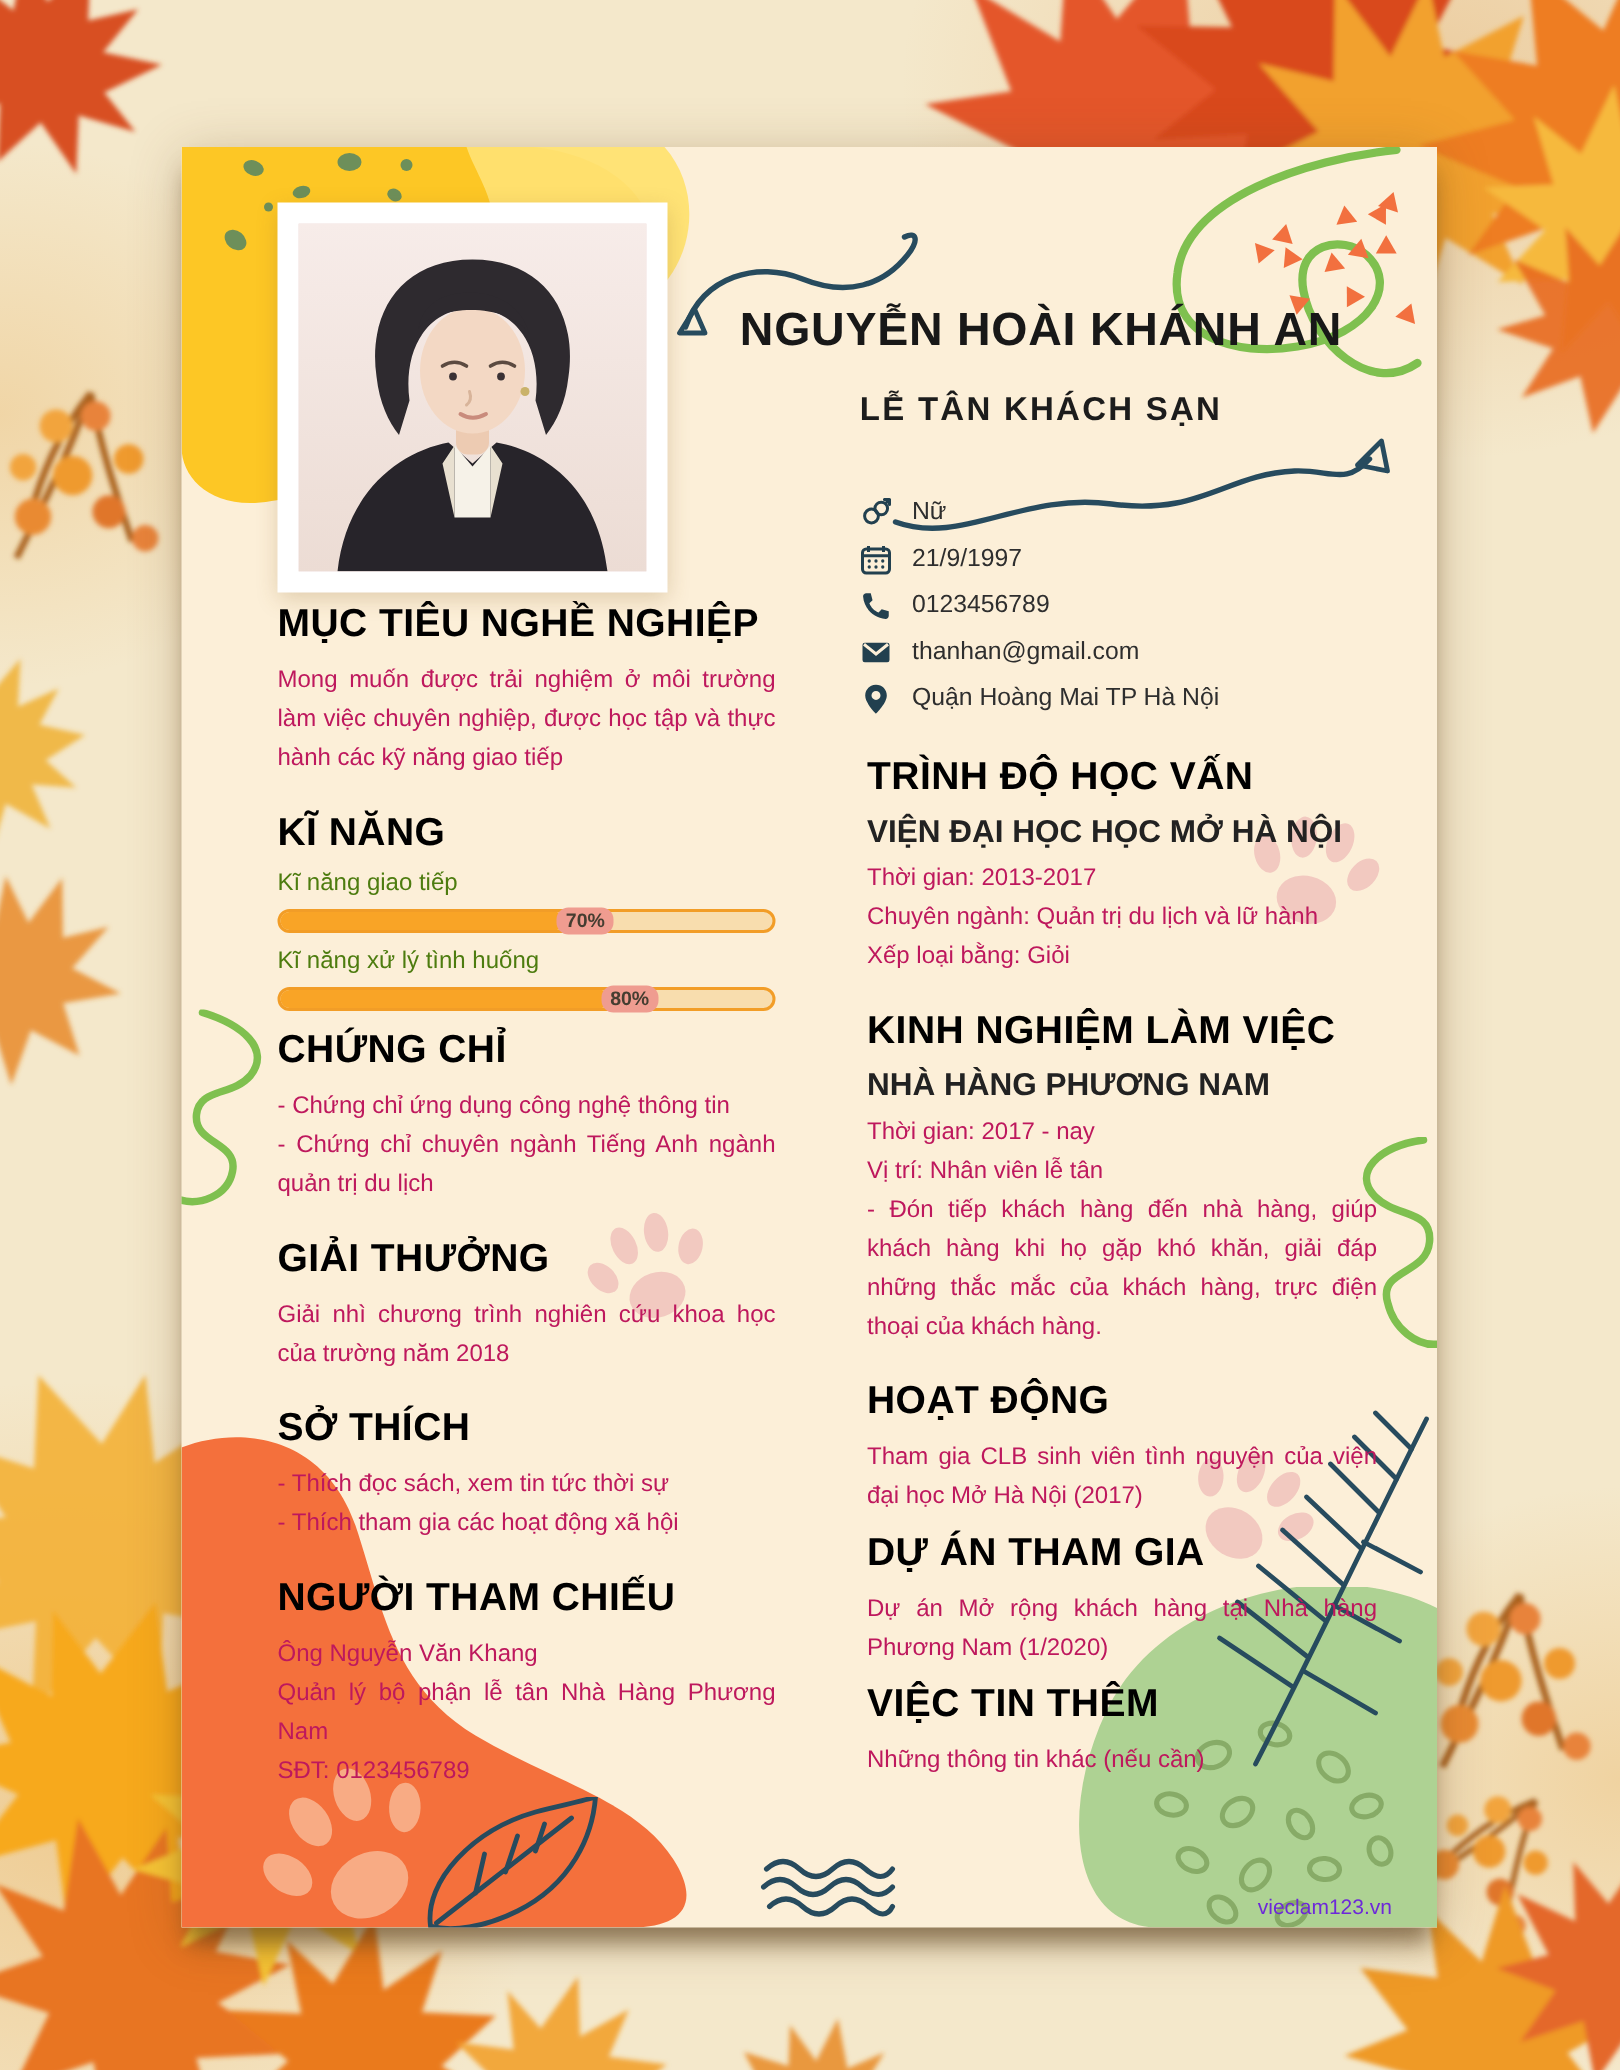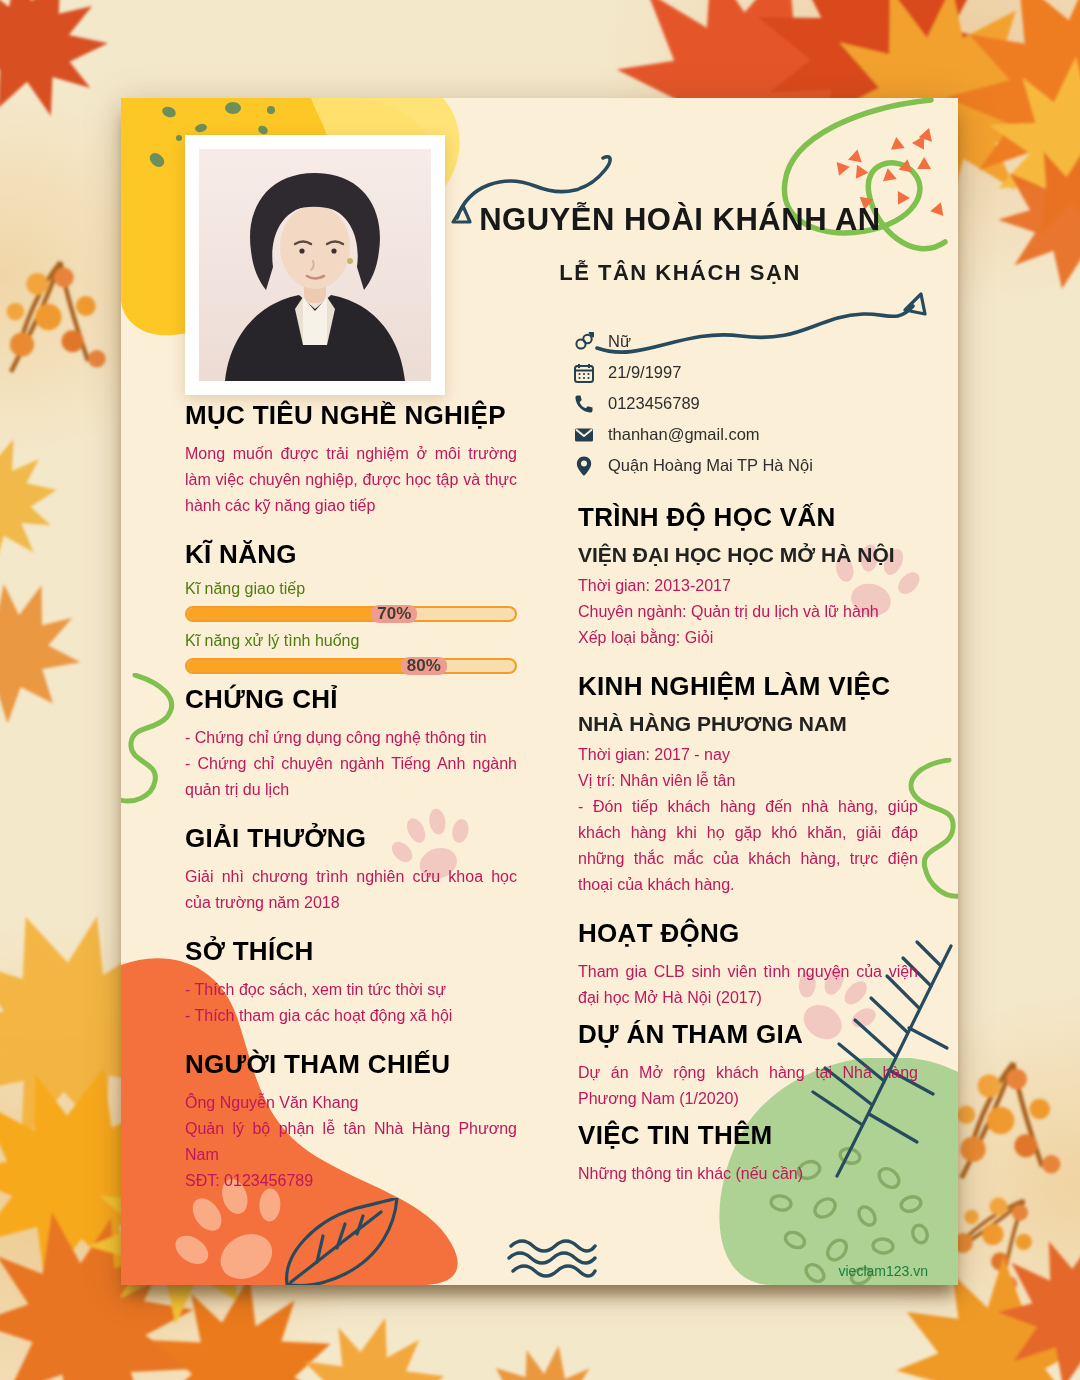--- a/index.html
+++ b/index.html
@@ -23,21 +23,21 @@
     box-shadow:0 14px 14px -4px rgba(80,52,18,.55), 0 6px 34px rgba(110,70,25,.3);
   }
   .deco{position:absolute;pointer-events:none;}
 
   .photo-frame{
     position:absolute;left:64px;top:37px;width:260px;height:260px;background:#fff;
     box-shadow:0 4px 14px rgba(140,100,40,.25);
   }
   .photo-inner{position:absolute;left:14px;top:14px;width:232px;height:232px;overflow:hidden;background:#f3e6e2;}
 
-  .name-block{position:absolute;left:319px;top:104px;width:480px;text-align:center;}
+  .name-block{position:absolute;left:333px;top:104px;width:480px;text-align:center;}
   .cv-name{font-size:31px;font-weight:700;color:#181818;letter-spacing:.5px;white-space:nowrap;}
   .cv-title{margin-top:22px;font-size:22px;font-weight:700;color:#1c1c1c;letter-spacing:1.5px;}
 
   .contact{position:absolute;left:452px;top:228px;width:380px;}
   .c-row{display:flex;align-items:center;height:31px;}
   .c-ic{width:22px;height:22px;flex:0 0 22px;margin-right:13px;}
   .c-val{font-size:16.5px;color:#2e2e2e;}
 
   .col{position:absolute;}
   .col-left{left:64px;top:302px;width:332px;}
@@ -48,23 +48,23 @@
   .sub{font-size:21px;font-weight:700;color:#222;margin-bottom:6px;}
   .body{font-size:16px;color:#be185d;line-height:26px;}
   .just{text-align:justify;}
   .mt-xl{margin-top:8px;}
 
   .skill-label{font-size:16px;color:#4d7c0f;margin:8px 0 8px;}
   .bar{position:relative;height:12px;border:2px solid #f29d27;border-radius:9px;background:#f8ddae;margin-bottom:10px;}
   .bar-fill{position:absolute;left:0;top:0;bottom:0;border-radius:7px;background:#f9a426;}
   .bar-badge{
     position:absolute;top:-3px;height:18px;line-height:18px;padding:0 6px;border-radius:8px;
-    background:#ef9c90;color:#453d31;font-size:17px;font-weight:700;
+    background:#ef9c90;color:#453d31;font-size:13px;font-weight:700;
   }
-  .watermark{position:absolute;right:30px;bottom:6px;font-size:14px;color:#15803d;z-index:9;}
+  .watermark{position:absolute;right:30px;bottom:6px;font-size:14px;color:#6d28d9;z-index:9;}
 </style>
 </head>
 <body>
 
 <svg class="bg-canvas" width="1080" height="1380" viewBox="0 0 1080 1380">
   <defs>
     <path id="maple" d="M50,2 L60,26 L78,12 L72,36 L98,30 L80,52 L100,62 L74,66 L84,90 L60,76 L50,100 L40,76 L16,90 L26,66 L0,62 L20,52 L2,30 L28,36 L22,12 L40,26 Z"></path>
     <filter id="soft" x="-30%" y="-30%" width="160%" height="160%">
         <feGaussianBlur stdDeviation="1.6"></feGaussianBlur>
       </filter>

